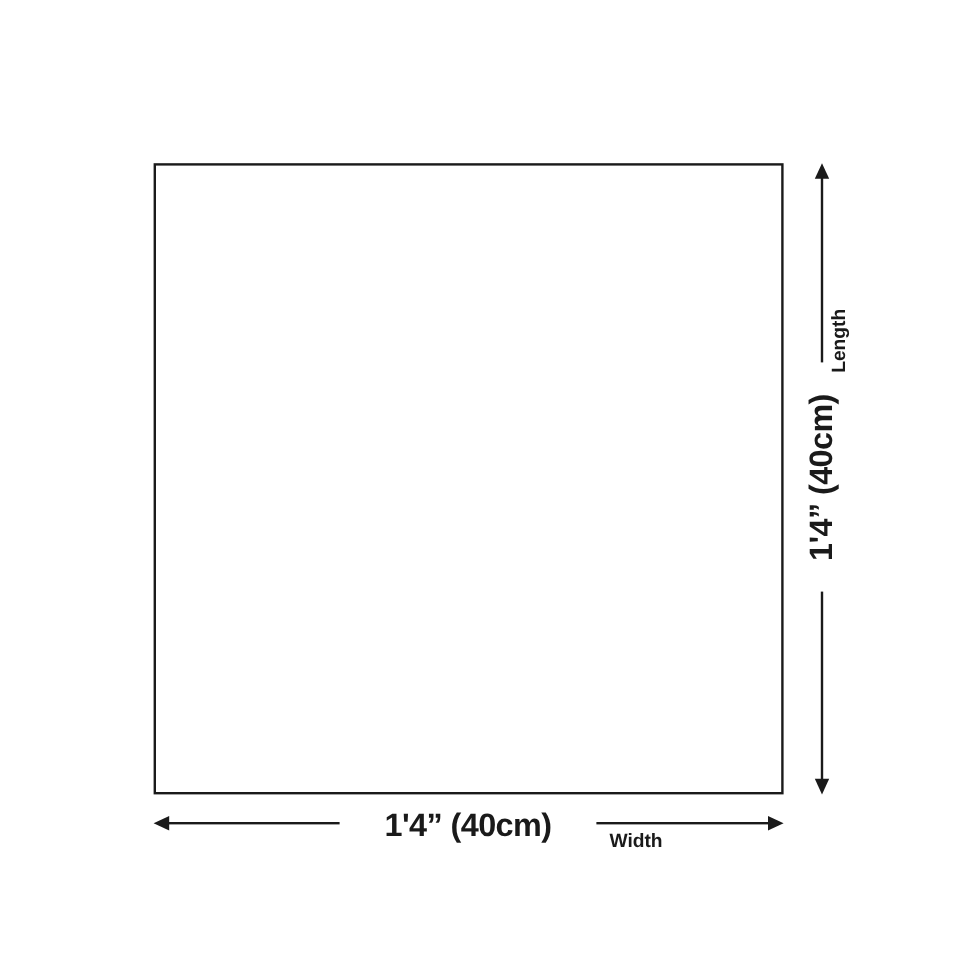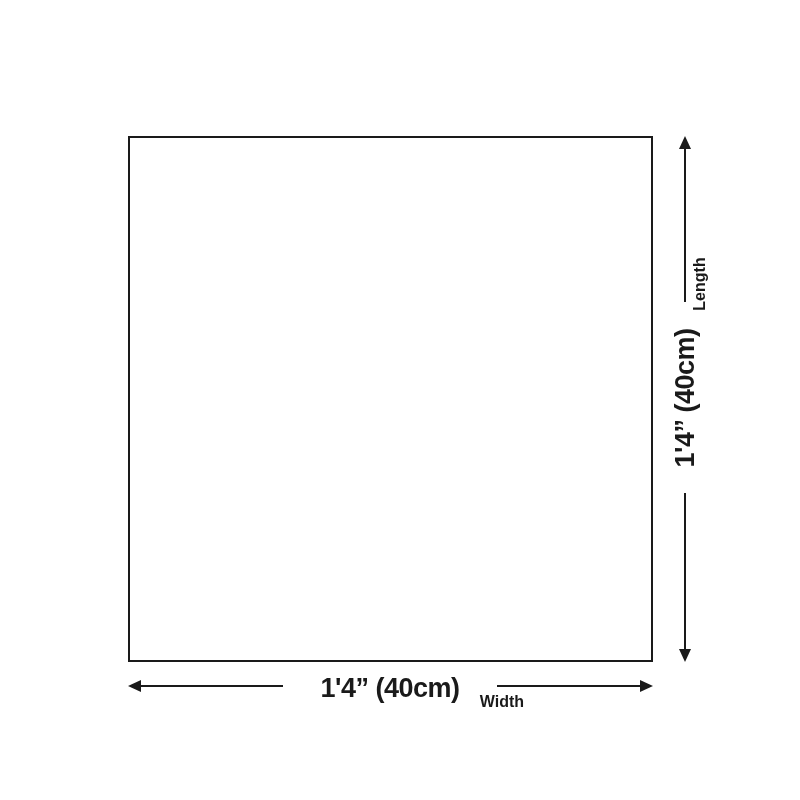--- a/index.html
+++ b/index.html
@@ -93,21 +93,21 @@
   }
   .h-center {
     transform: translate(-50%, -50%);
   }
   .v-center {
     transform: translate(-50%, -50%) rotate(-90deg);
   }
   .len-value { left: 685px; top: 398px; }
   .len-label { left: 700px; top: 284px; }
   .wid-value { left: 390px; top: 688px; }
-  .wid-label { left: 502px; top: 702px; text-align: center; }
+  .wid-label { left: 530px; top: 702px; text-align: center; }
 </style>
 </head>
 <body>
 
 <div class="stage">
 
   <div class="product-box"></div>
 
   <div class="arrowhead arrow-up"></div>
   <div class="vline len-line-top"></div>

